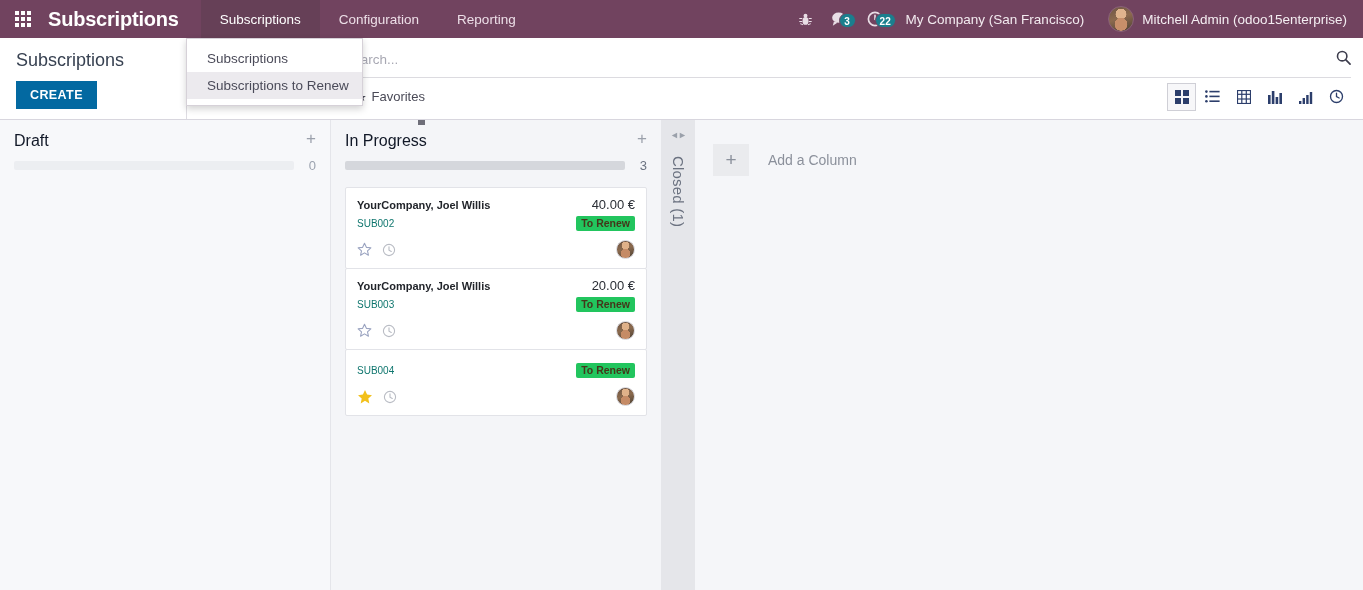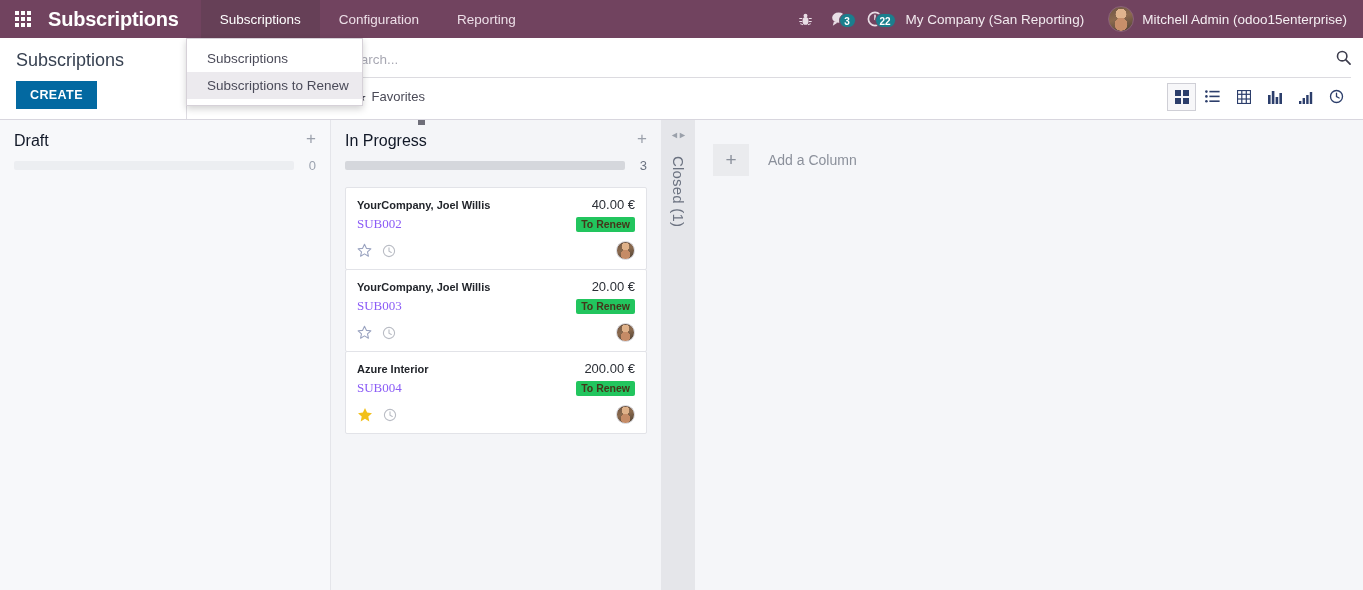--- a/index.html
+++ b/index.html
@@ -327,21 +327,21 @@
     color: #22252b;
     white-space: nowrap;
   }
   .kc-amount {
     margin-left: auto;
     font-size: 13px;
     color: #2b2f36;
     white-space: nowrap;
   }
   .kc-row2 { display: flex; align-items: center; margin-top: 4px; }
-  .kc-ref { font-size: 13px; color: #8b5cf6; font-family: Liberation Serif, serif; }
+  .kc-ref { font-size: 10px; color: #0f766e; }
   .kc-badge {
     margin-left: auto;
     background: #22c55e;
     color: #44361a;
     font-size: 10.5px;
     font-weight: bold;
     border-radius: 2px;
     padding: 2px 5px 2px 5px;
     line-height: 11px;
     white-space: nowrap;
@@ -469,21 +469,21 @@
       </svg>
       <span class="badge-count">3</span>
     </div>
     <div class="nav-icon">
       <svg width="16" height="16" viewBox="0 0 16 16" aria-hidden="true">
         <circle cx="8" cy="8" r="6.6" fill="none" stroke="#e9dee6" stroke-width="1.7"></circle>
         <path d="M8 4.2 V8.2 L10.6 9.8" fill="none" stroke="#e9dee6" stroke-width="1.6" stroke-linecap="round"></path>
       </svg>
       <span class="badge-count">22</span>
     </div>
-    <div class="company-name">My Company (San Reporting)</div>
+    <div class="company-name">My Company (San Francisco)</div>
     <div class="user-menu">
       <span class="avatar-nav"></span>
       <span class="user-name">Mitchell Admin (odoo15enterprise)</span>
     </div>
   </div>
 </div>
 
 <div class="dropdown">
   <div class="dropdown-item">Subscriptions</div>
   <div class="dropdown-item hover">Subscriptions to Renew</div>
@@ -655,24 +655,20 @@
               <svg width="14" height="14" viewBox="0 0 16 16" aria-hidden="true">
                 <circle cx="8" cy="8" r="6.4" fill="none" stroke="#b9bcc4" stroke-width="1.25"></circle>
                 <path d="M8 4.4 V8.2 L10.6 9.6" fill="none" stroke="#b9bcc4" stroke-width="1.25" stroke-linecap="round"></path>
               </svg>
             </span>
             <span class="kc-avatar"></span>
           </div>
         </div>
 
         <div class="k-card">
-          <div class="kc-row1">
-            <span class="kc-title">Azure Interior</span>
-            <span class="kc-amount">200.00 €</span>
-          </div>
           <div class="kc-row2">
             <span class="kc-ref">SUB004</span>
             <span class="kc-badge">To Renew</span>
           </div>
           <div class="kc-row3">
             <span class="kc-star">
               <svg width="16" height="16" viewBox="0 0 16 16" aria-hidden="true">
                 <path d="M8 1.1 L10.1 5.6 L15 6.2 L11.3 9.5 L12.3 14.4 L8 11.8 L3.7 14.4 L4.7 9.5 L1 6.2 L5.9 5.6 Z" fill="#f2c01a"></path>
               </svg>
             </span>

